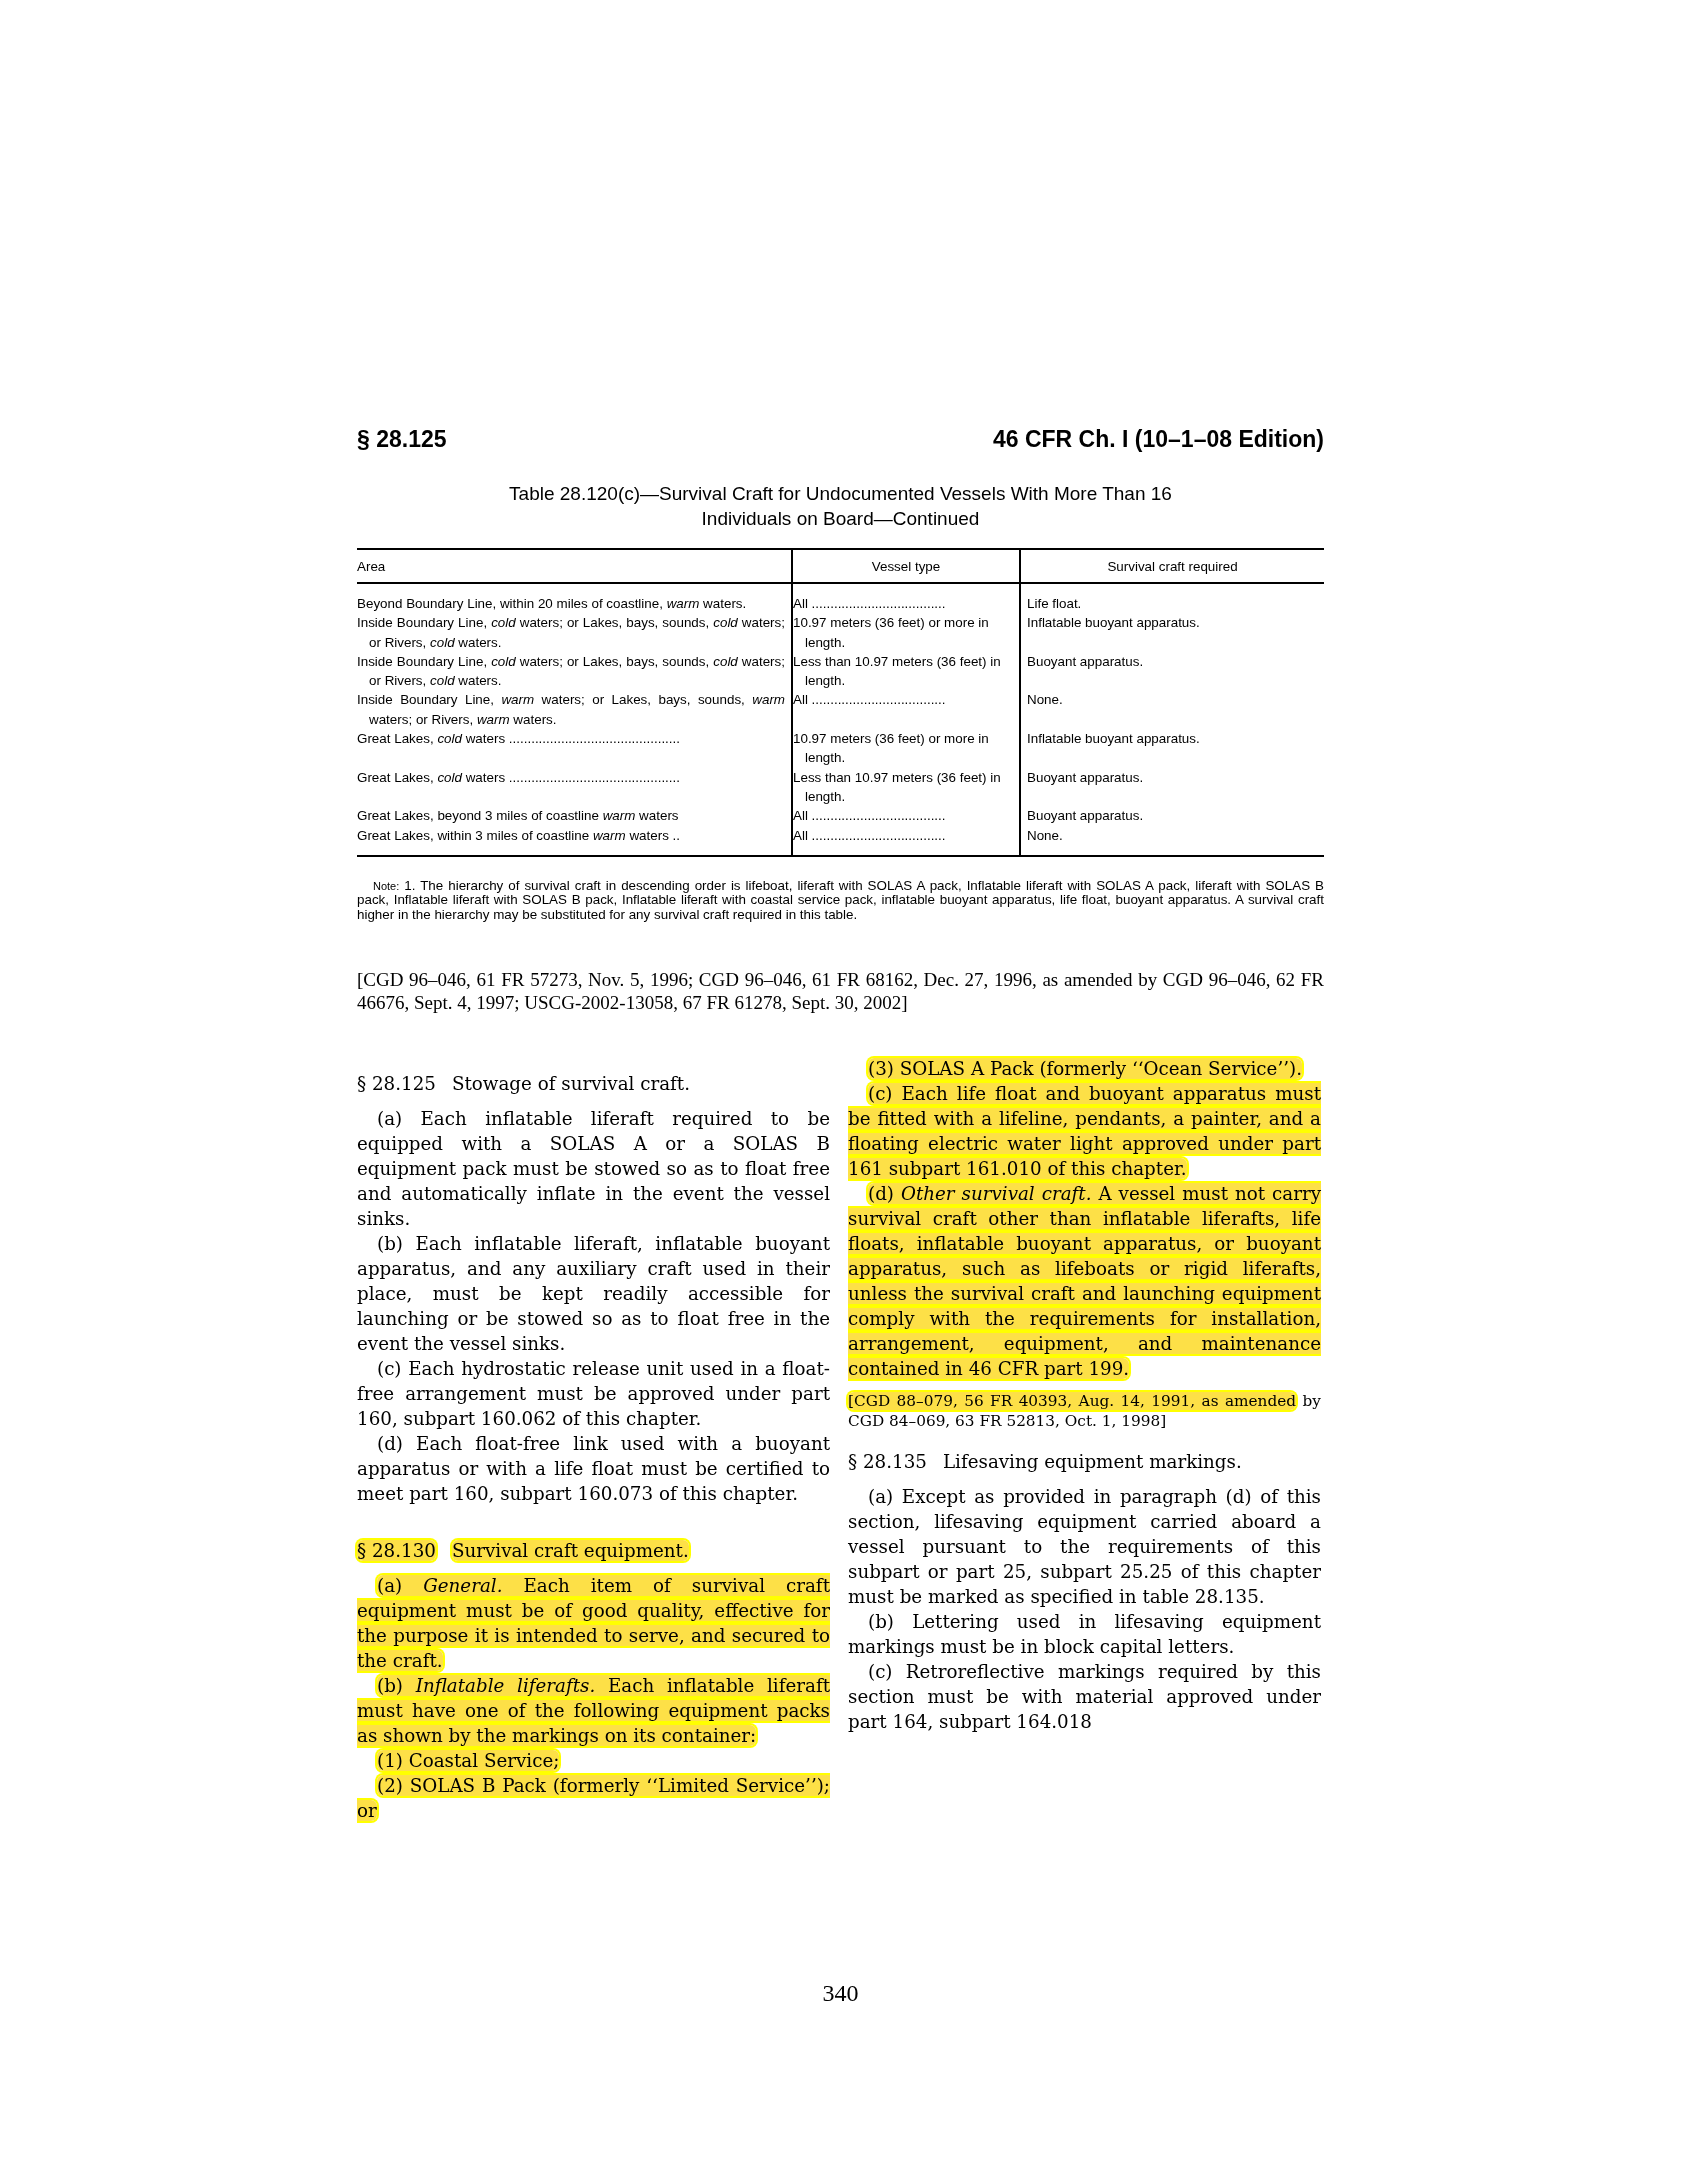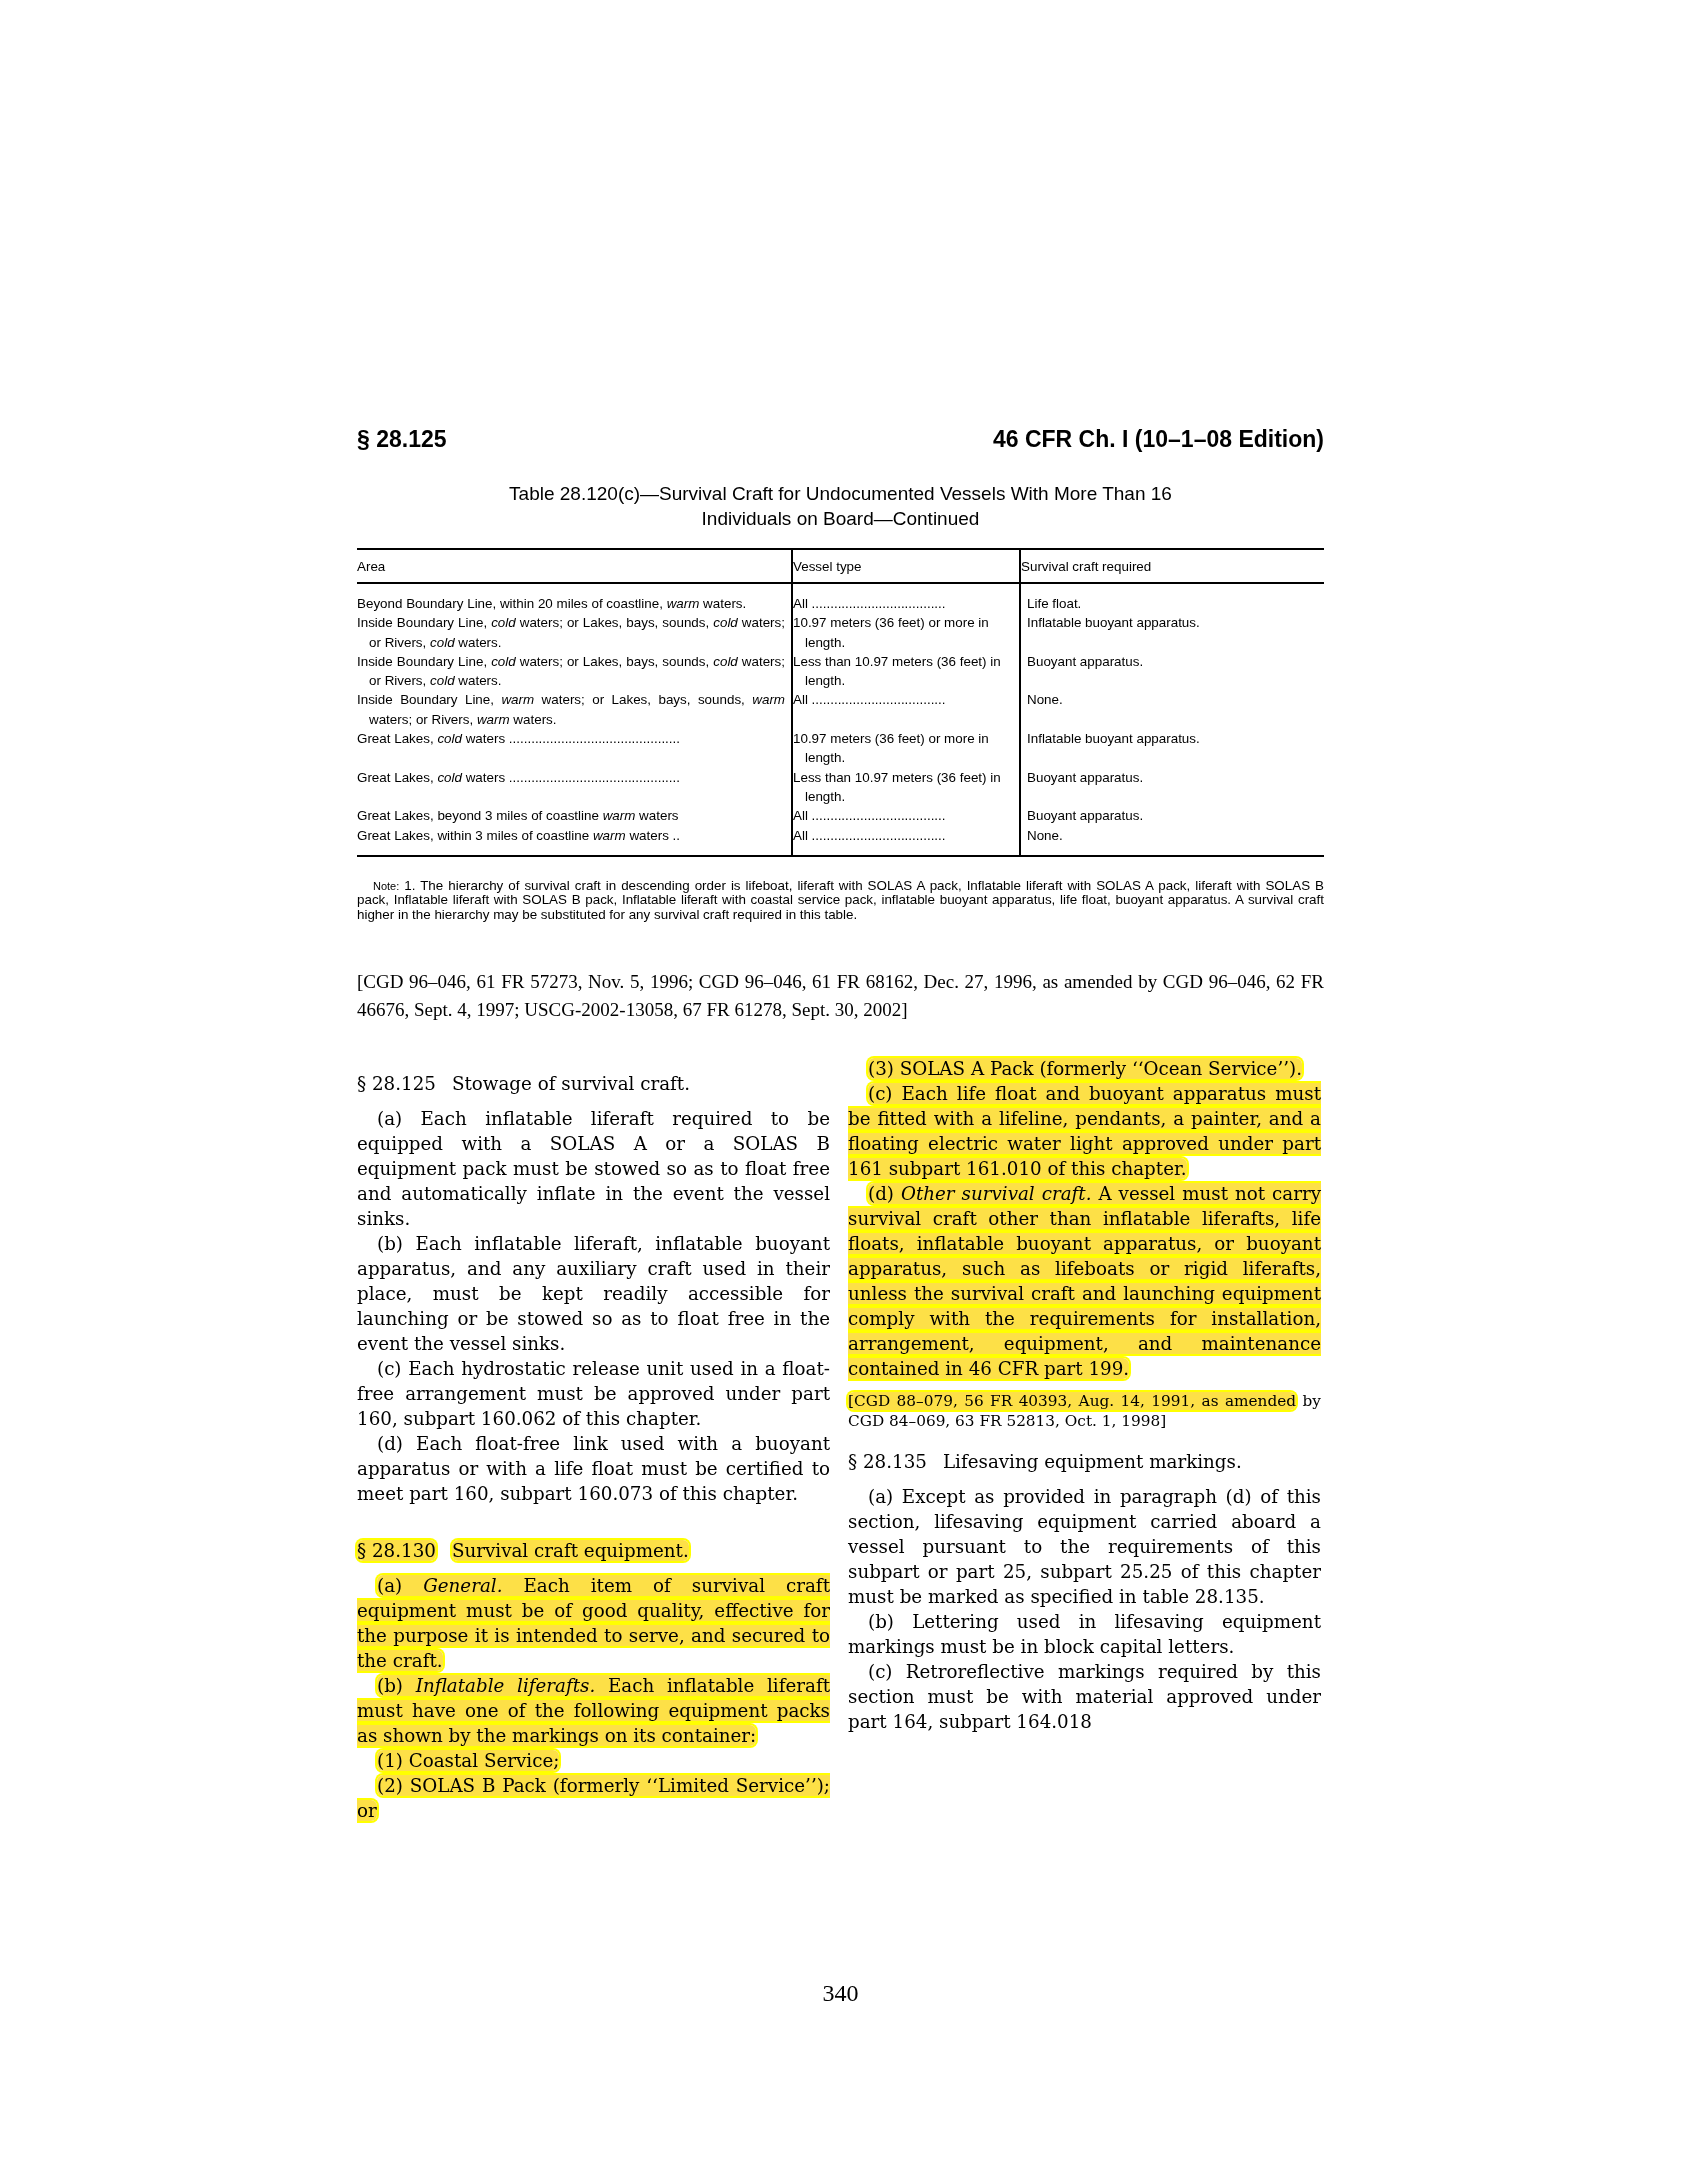--- a/index.html
+++ b/index.html
@@ -10,36 +10,36 @@
       font-family: "Liberation Sans", sans-serif; font-weight: bold; font-size: 23px; }
     .running-head .left { position: absolute; left: 0; top: 0; }
     .running-head .right { position: absolute; right: 0; top: 0; }
 
     .table-title { position: absolute; top: 481px; left: 0; width: 967px; text-align: center;
       font-family: "Liberation Sans", sans-serif; font-size: 19px; line-height: 25px; }
 
     .tbl { position: absolute; top: 548px; left: 0; width: 967px; border-collapse: collapse;
       font-family: "Liberation Sans", sans-serif; font-size: 13.4px; }
     .tbl th { font-weight: normal; height: 32px; border-top: 2.5px solid #000; border-bottom: 2.5px solid #000;
-      text-align: left; padding: 0; }
+      text-align: center; padding: 0; }
     .tbl td { vertical-align: top; padding: 0 6px; line-height: 19.3px; }
     .tbl tbody tr:first-child td { padding-top: 10px; }
     .tbl tbody tr:last-child td { border-bottom: 2.5px solid #000; padding-bottom: 10px; }
     .tbl .c2, .tbl .c3 { border-left: 2.5px solid #000; }
     .tbl .c1 { width: 416px; padding-left: 0; text-align: justify; }
     .tbl .c2 { width: 208px; }
     .tbl .hang { padding-left: 12px; text-indent: -12px; }
     .tbl i { font-style: italic; }
 
     .note { position: absolute; top: 879px; left: 0; width: 967px; font-family: "Liberation Sans", sans-serif;
       font-size: 13.4px; line-height: 14.4px; text-align: justify; text-indent: 16px; }
     .note .sc { font-size: 11px; }
 
     .citation-top { position: absolute; top: 968px; left: 0; width: 967px; font-family: "Liberation Serif", serif;
-      font-size: 19px; line-height: 28px; text-align: justify; }
+      font-size: 19px; line-height: 23px; text-align: justify; }
 
     .col { position: absolute; top: 1059px; width: 473px; font-family: "DejaVu Serif", serif;
       font-size: 18.3px; line-height: 25px; text-align: justify; }
     .col-left { left: 0; }
     .col-right { left: 491px; top: 1056px; }
 
     .sec-head { font-weight: normal; margin: 12px 0 10px 0; }
     .para { margin: 0; text-indent: 20px; }
     .cit { font-size: 15.3px; line-height: 20px; margin: 10px 0 18px 0; }
     .hl { background: #fde047; border-radius: 6px; box-shadow: 0 0 0 2px #ffff00; }

